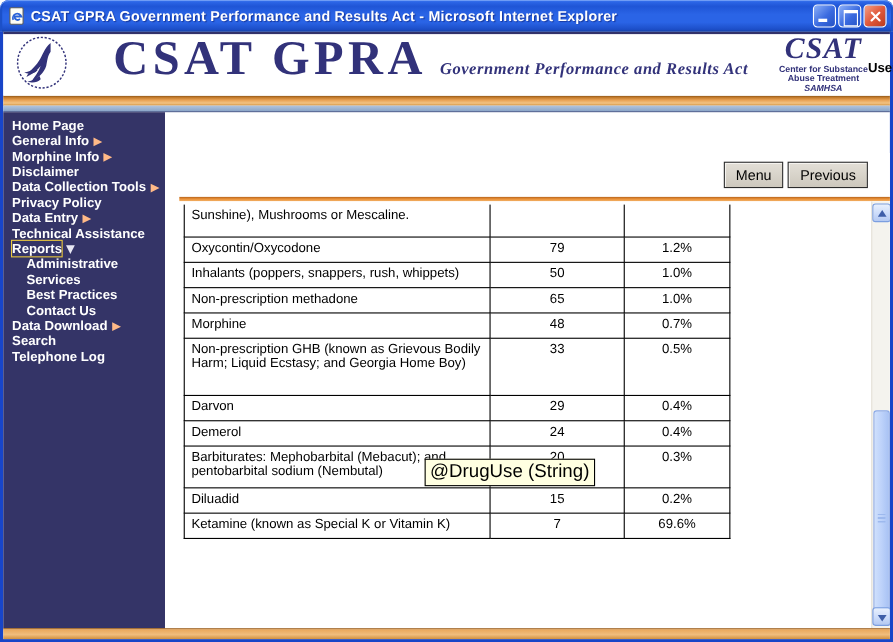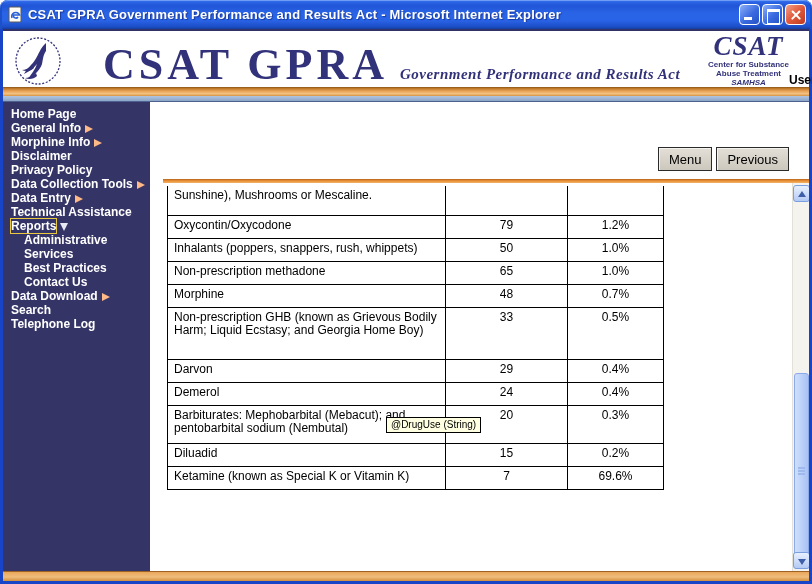--- a/index.html
+++ b/index.html
@@ -30,21 +30,21 @@
   .win-btn.close::before { transform:rotate(45deg); }
   .win-btn.close::after  { transform:rotate(-45deg); }
 
   
   .frame { flex:1; min-height:0; display:flex; flex-direction:column;
     border-left:3px solid #1845c8; border-right:3px solid #1845c8; border-bottom:3px solid #1845c8;
     background:#fff; }
 
   
   .header { height:58px; flex:0 0 58px; border-top:2px solid #32326a; background:#fff;
-    display:flex; align-items:flex-end; position:relative; }
+    display:flex; align-items:flex-start; position:relative; }
   .hhs-logo { width:50px; height:52px; margin-left:10px; flex:0 0 50px; }
   .brand { display:flex; align-items:baseline; margin-left:40px; white-space:nowrap; }
   .brand-main { font-family:"Liberation Serif", serif; font-weight:bold; font-size:44px;
     color:#32327a; letter-spacing:4px; line-height:1; }
   .brand-sub { font-family:"Liberation Serif", serif; font-style:italic; font-weight:bold;
     font-size:15px; color:#32327a; margin-left:12px; letter-spacing:0.5px; }
   .csat-logo { margin-left:28px; text-align:center; color:#32327a; line-height:1; flex:0 0 auto; }
   .csat-logo .csat-big { font-family:"Liberation Serif", serif; font-weight:bold; font-style:italic;
     font-size:27px; letter-spacing:1px; }
   .csat-logo .csat-line { font-size:8px; font-weight:bold; margin-top:1px; }
@@ -87,21 +87,21 @@
   .report-table td { border:1.4px solid #000; vertical-align:top; padding:3px 6px 2px 6px; line-height:13px; }
   .report-table col.c1 { width:278px; } .report-table col.c2 { width:122px; } .report-table col.c3 { width:96px; }
   .report-table tr { height:23px; }
   .report-table tr:nth-child(1) { height:29px; }
   .report-table tr:nth-child(1) td { border-top:none; }
   .report-table tr:nth-child(6) { height:52px; }
   .report-table tr:nth-child(9) { height:38px; }
   .c-value, .c-pct { text-align:center; }
 
   .tooltip { position:absolute; left:236px; top:234px; background:#ffffe1; border:1px solid #000;
-    font-size:10px; color:#000; padding:1px 4px 2px 4px; white-space:nowrap; }
+    font-size:17px; color:#000; padding:1px 4px 2px 4px; white-space:nowrap; }
 
   
   .scrollbar { position:absolute; top:0; right:0; bottom:0; width:17px;
     background:#f4f3ee; border-left:1px solid #e4e1d8; }
   .sb-btn { position:absolute; left:0; width:17px; height:17px; border-radius:3px;
     border:1px solid #7b9ee0; cursor:pointer;
     background:linear-gradient(180deg,#e8f0fd 0%,#ccdcfa 55%,#b4c9f2 100%); }
   .sb-btn.up { top:2px; } .sb-btn.down { bottom:2px; }
   .sb-arrow { position:absolute; left:4px; width:0; height:0; }
   .sb-btn.up .sb-arrow { top:5px; border-left:4px solid transparent; border-right:4px solid transparent; border-bottom:6px solid #3e5ea8; }
@@ -165,22 +165,22 @@
 
     <div class="orange-bar"></div>
     <div class="steel-bar"></div>
 
     <div class="body">
       <nav class="sidebar">
           <a class="nav-item"><span>Home Page</span></a>
           <a class="nav-item"><span>General Info</span><i class="tri right"></i></a>
           <a class="nav-item"><span>Morphine Info</span><i class="tri right"></i></a>
           <a class="nav-item"><span>Disclaimer</span></a>
+          <a class="nav-item"><span>Data Collection Tools</span><i class="tri right"></i></a>
           <a class="nav-item"><span>Privacy Policy</span></a>
-          <a class="nav-item"><span>Data Collection Tools</span><i class="tri right"></i></a>
           <a class="nav-item"><span>Data Entry</span><i class="tri right"></i></a>
           <a class="nav-item"><span>Technical Assistance</span></a>
           <a class="nav-item"><span class="selected">Reports</span><i class="tri down"></i></a>
           <a class="nav-item indent"><span>Administrative</span></a>
           <a class="nav-item indent"><span>Services</span></a>
           <a class="nav-item indent"><span>Best Practices</span></a>
           <a class="nav-item indent"><span>Contact Us</span></a>
           <a class="nav-item"><span>Data Download</span><i class="tri right"></i></a>
           <a class="nav-item"><span>Search</span></a>
           <a class="nav-item"><span>Telephone Log</span></a>

